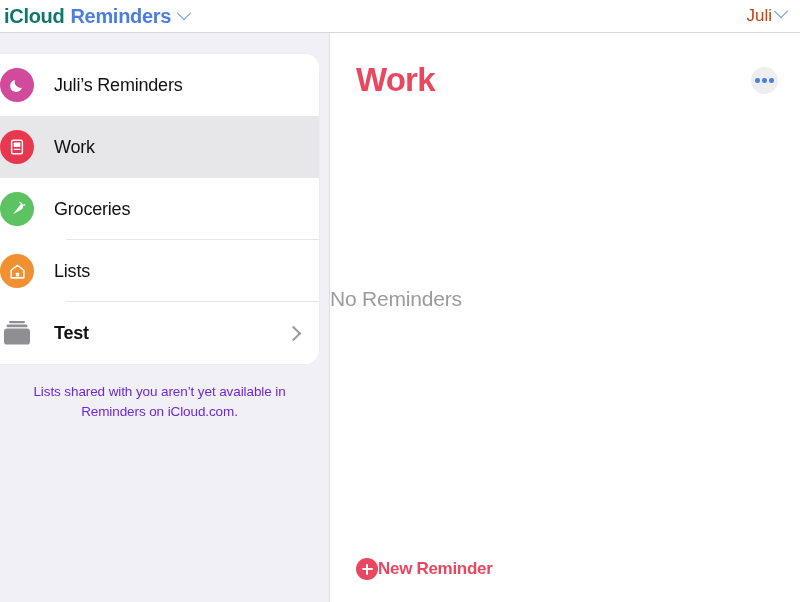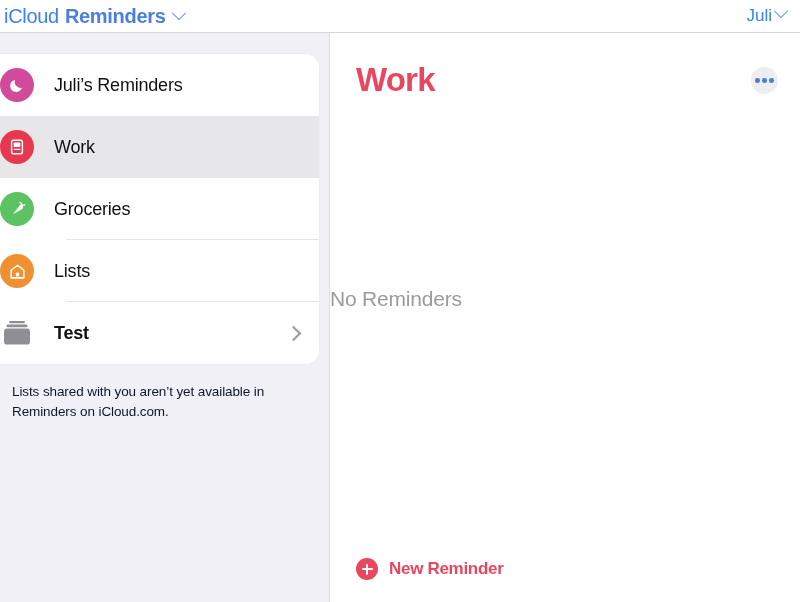--- a/index.html
+++ b/index.html
@@ -35,22 +35,22 @@
     box-sizing: border-box;
   }
   .brand {
     display: flex;
     align-items: baseline;
     gap: 6px;
     font-size: 20px;
     letter-spacing: -0.3px;
   }
   .brand-icloud {
-    color: #3b82f6;
-    font-weight: 400;
+    color: #0f766e;
+    font-weight: 700;
   }
   .brand-app {
     color: #4a7fde;
     font-weight: 700;
   }
   .chev-down {
     display: inline-block;
     width: 9px;
     height: 9px;
     border-right: 1.6px solid #6e97e5;
@@ -61,21 +61,21 @@
     top: -2px;
   }
   .account {
     display: flex;
     align-items: center;
     gap: 2px;
     font-size: 17px;
     color: #5b87de;
     padding-right: 6px;
   }
-  .account-name { color: #3b82f6; }
+  .account-name { color: #c2410c; }
 
   
   .split {
     flex: 1;
     display: flex;
     min-height: 0;
   }
 
   
   .sidebar {
@@ -145,22 +145,23 @@
     min-width: 34px;
     margin-right: 20px;
     display: flex;
     align-items: center;
     justify-content: center;
   }
   .sidebar-note {
     margin: 18px 22px 0 12px;
     font-size: 13.5px;
     line-height: 1.45;
-    color: #0f172a;
+    color: #6d28d9;
     letter-spacing: -0.1px;
+    text-align: center;
   }
 
   
   .main {
     flex: 1;
     background: #ffffff;
     position: relative;
     display: flex;
     flex-direction: column;
     min-width: 0;
@@ -204,21 +205,20 @@
   .empty-text {
     font-size: 21px;
     color: #9b9b9f;
     letter-spacing: -0.2px;
     position: relative;
     top: -28px;
   }
   .new-reminder {
     display: flex;
     align-items: center;
-    gap: 11px;
     padding: 0 0 22px 26px;
   }
   .plus-circle {
     width: 22px;
     height: 22px;
     min-width: 22px;
     border-radius: 50%;
     background: #e8475f;
     display: flex;
     align-items: center;

